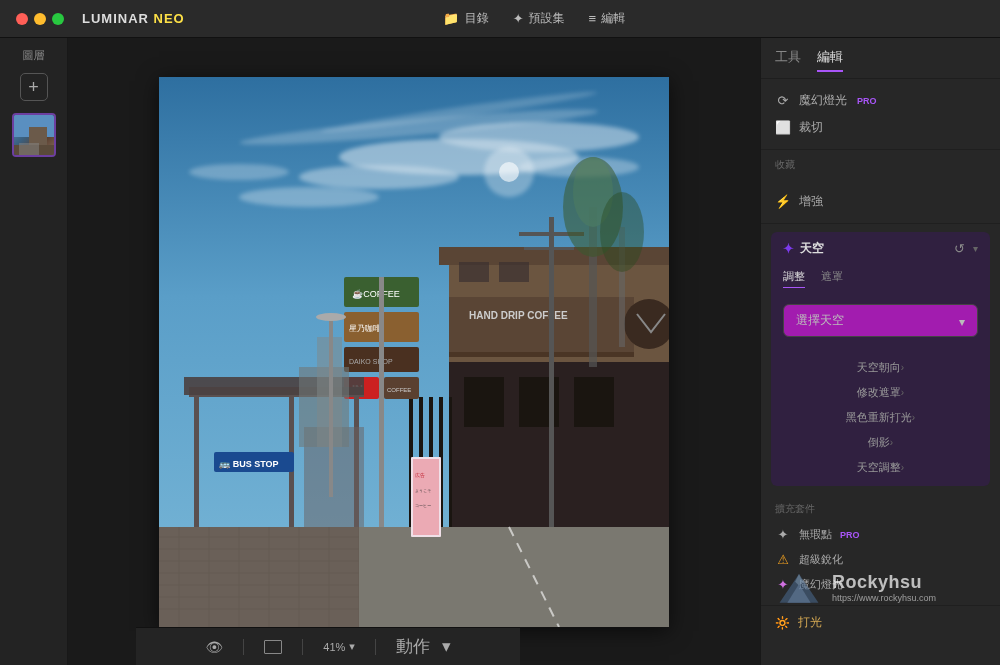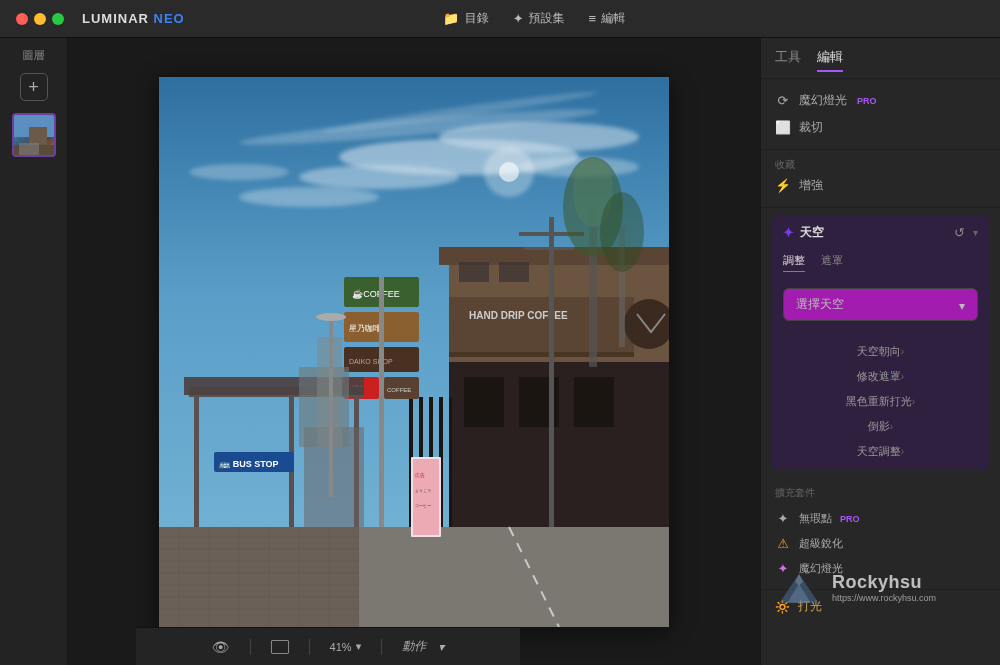--- a/index.html
+++ b/index.html
@@ -43,21 +43,21 @@
     .tl-red { background: #ff5f57; }
     .tl-yellow { background: #febc2e; }
     .tl-green { background: #28c840; }
     .app-name {
       font-size: 13px;
       font-weight: 600;
       color: #ddd;
       letter-spacing: 1px;
     }
     .app-name span.neo {
-      color: #3b82f6;
+      color: #fde047;
     }
     .titlebar-center {
       display: flex;
       align-items: center;
       gap: 24px;
     }
     .nav-item {
       display: flex;
       align-items: center;
       gap: 5px;
@@ -173,27 +173,26 @@
     }
     .toolbar-zoom {
       font-size: 11px;
       color: #aaa;
       display: flex;
       align-items: flex-end;
       gap: 4px;
       cursor: pointer;
     }
     .toolbar-action {
-      font-size: 12px;
+      font-size: 17px;
       color: #aaa;
       display: flex;
       align-items: center;
       gap: 12px;
       cursor: pointer;
-      font-style: italic;
     }
 
     
     .right-panel {
       width: 240px;
       background: #272727;
       border-left: 1px solid #181818;
       display: flex;
       flex-direction: column;
       flex-shrink: 0;
@@ -237,21 +236,21 @@
     .panel-section-item .item-icon { font-size: 13px; width: 16px; text-align: center; }
     .panel-section-item .pro-badge {
       font-size: 9px;
       color: #a855f7;
       font-weight: 700;
       margin-left: 2px;
     }
     .section-label {
       font-size: 10px;
       color: #666;
-      margin-bottom: 0;
+      margin-bottom: 16px;
     }
 
     
     .sky-panel {
       background: #302040;
       border-radius: 6px;
       margin: 8px 10px;
       overflow: hidden;
     }
     .sky-panel-header {

